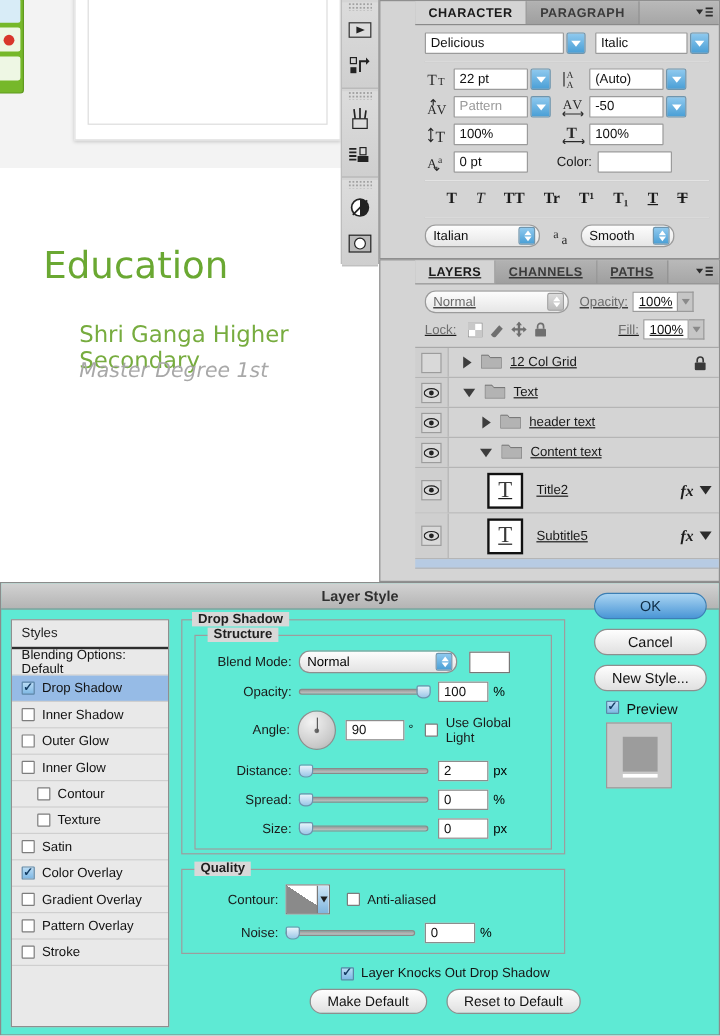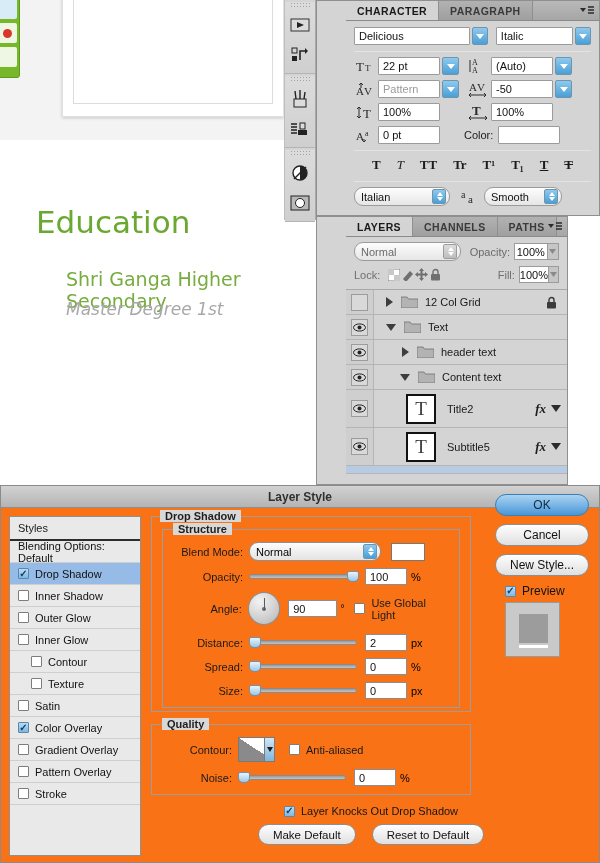--- a/index.html
+++ b/index.html
@@ -158,21 +158,21 @@
     border: 1px solid #6f95ad; border-radius: 2px;
   }
   .stepper::before, .stepper::after {
     content: ""; position: absolute; left: 4px; width: 0; height: 0;
     border-left: 3px solid transparent; border-right: 3px solid transparent;
   }
   .stepper::before { top: 2px; border-bottom: 4px solid #fff; }
   .stepper::after { bottom: 2px; border-top: 4px solid #fff; }
 
   
-  #layersPanel { left: 316px; top: 216px; width: 252px; height: 269px; }
+  #layersPanel { left: 316px; top: 216px; width: 284px; height: 269px; text-decoration: underline; }
   .lay-ctl { padding: 5px 8px 0 8px; }
   .lay-row1 { display: flex; align-items: center; }
   .lay-lock {
     display: flex; align-items: center; padding: 5px 8px 6px 8px;
     font-size: 11px; color: #6f6f6f;
   }
   .lock-ico { width: 18px; height: 14px; display: flex; align-items: center;
               justify-content: center; cursor: pointer; }
   .opacity-fld {
     height: 17px; background: #fff; border: 1px solid #9b9b9b;
@@ -212,21 +212,21 @@
             font-size: 13px; font-weight: bold; color: #1c1c1c; }
   .t-thumb {
     width: 30px; height: 30px; background: #fff; border: 2px solid #111;
     display: flex; align-items: center; justify-content: center;
     font-family: "Liberation Serif", serif; font-size: 19px; color: #3a3a3a;
   }
 
   
   #layerStyle {
     position: absolute; left: 0; top: 485px; width: 600px; height: 378px;
-    background: #f97316; border: 1px solid #8b8b8b;
+    background: #5eead4; border: 1px solid #8b8b8b;
   }
   .ls-title {
     height: 22px; background: linear-gradient(to bottom,#d2d2d2,#b4b4b4);
     border-bottom: 1px solid #8e8e8e;
     display: flex; align-items: center; justify-content: center;
     font-size: 12px; font-weight: bold; color: #303030;
   }
   .ls-body { display: flex; padding: 8px 8px 0 8px; }
 
   .styles-col {
@@ -912,21 +912,21 @@
         <div class="mk-btns">
           <span class="mk-btn">Make Default</span>
           <span class="mk-btn">Reset to Default</span>
         </div>
       </div>
 
       <div class="btn-col">
         <div class="pbtn primary">OK</div>
         <div class="pbtn">Cancel</div>
         <div class="pbtn">New Style...</div>
-        <div style="display:flex;align-items:center;margin-left:10px">
+        <div style="display:flex;align-items:flex-start;margin-left:10px">
           <span class="cbx on"></span>
           <span style="font-size:12px;color:#111">Preview</span>
         </div>
         <div class="preview-th">
           <span class="inner"></span>
           <span class="shad"></span>
         </div>
       </div>
 
     </div>

